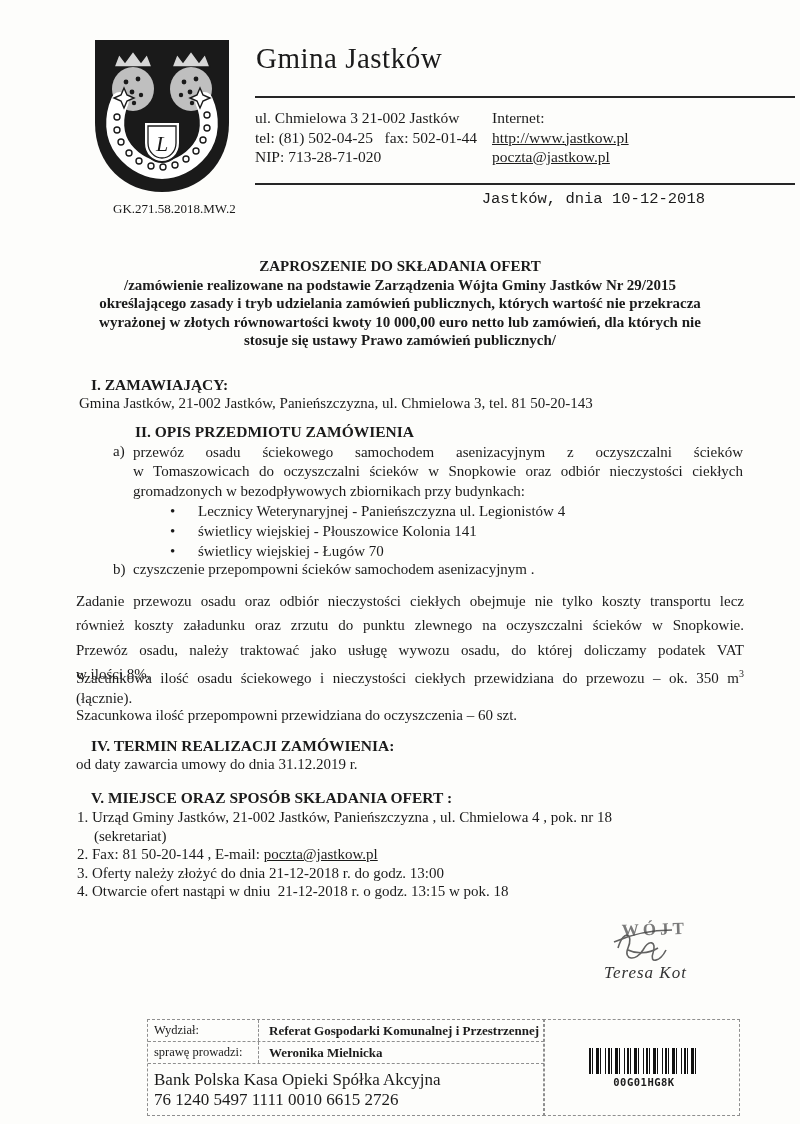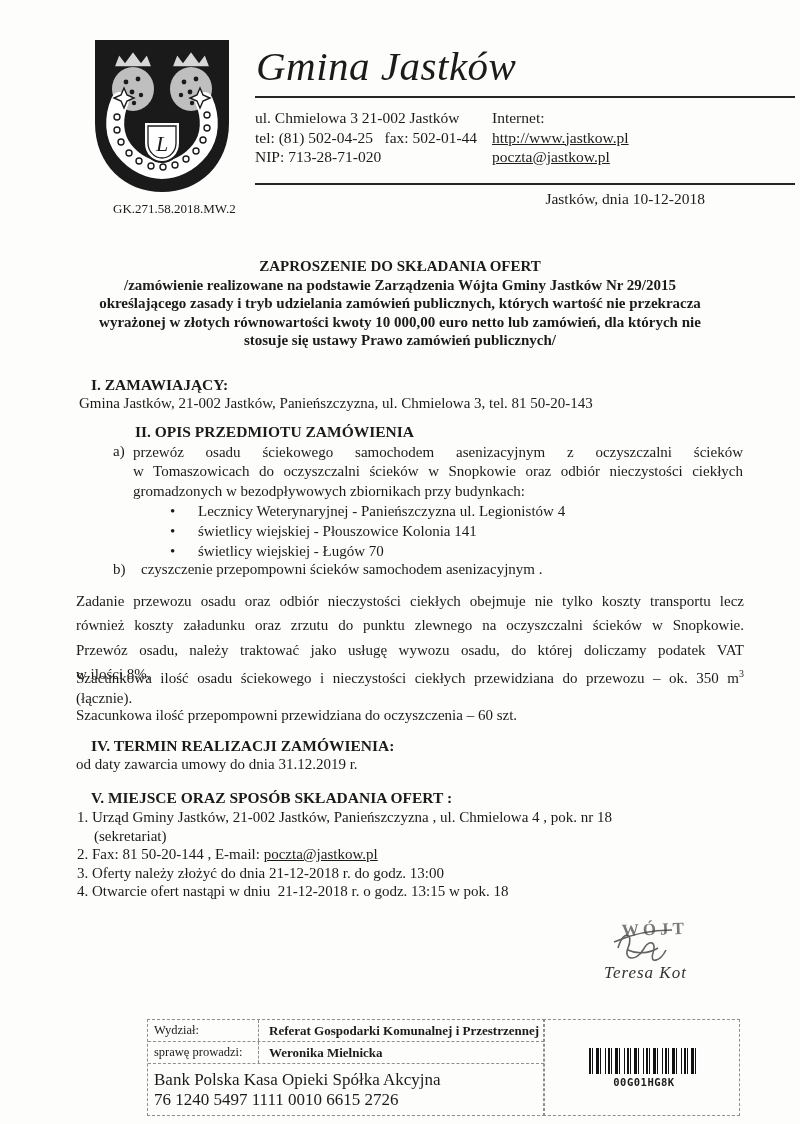--- a/index.html
+++ b/index.html
@@ -4,21 +4,21 @@
 <style>
   html,body{margin:0;padding:0;background:#e8e8e6;}
   .page{
     position:relative;width:800px;height:1124px;margin:0 auto;
     background:#fdfdfb;color:#1b1b1b;
     font-family:"Liberation Serif","DejaVu Serif",serif;
     font-size:15px;overflow:hidden;
   }
   .abs{position:absolute;}
   .rule{height:2px;background:#262626;}
-  .org-name{font-size:41px;letter-spacing:.5px;font-style:italic;}
+  .org-name{font-size:29px;letter-spacing:.5px;}
   .addr-line{font-size:15.5px;line-height:19.5px;white-space:pre-wrap;}
   .doc-link{color:#1b1b1b;text-decoration:underline;cursor:pointer;}
   .date-line{font-size:15.5px;}
   .ref-no{font-size:13px;}
   .title-block{width:680px;text-align:center;font-weight:bold;font-size:15px;line-height:18.6px;}
   .h{font-weight:bold;font-size:15.5px;white-space:nowrap;}
   .body-line{font-size:15px;white-space:pre-wrap;}
   .jline{font-size:15px;}
   .stretch{text-align:justify;text-align-last:justify;}
   .item-label{font-size:15px;}
@@ -109,21 +109,21 @@
   </div>
 
   <div class="abs" style="left:492px;top:108px;">
     <div class="addr-line">Internet:</div>
     <div class="addr-line"><span class="doc-link">http://www.jastkow.pl</span></div>
     <div class="addr-line"><span class="doc-link">poczta@jastkow.pl</span></div>
   </div>
 
   <div class="abs rule" style="left:255px;top:183px;width:540px;"></div>
 
-  <div class="abs date-line" style="left:395px;top:190px;width:310px;text-align:right;">Jastków, dnia 10-12-2018</div>
+  <div class="abs date-line" style="left:395px;top:190px;width:310px;text-align:right;font-family:Liberation Mono, monospace;">Jastków, dnia 10-12-2018</div>
   <div class="abs ref-no" style="left:113px;top:201px;">GK.271.58.2018.MW.2</div>
 
   <div class="abs title-block" style="left:60px;top:257px;">
     <div>ZAPROSZENIE DO SKŁADANIA OFERT</div>
     <div>/zamówienie realizowane na podstawie Zarządzenia Wójta Gminy Jastków Nr 29/2015</div>
     <div>określającego zasady i tryb udzielania zamówień publicznych, których wartość nie przekracza</div>
     <div>wyrażonej w złotych równowartości kwoty 10 000,00 euro netto lub zamówień, dla których nie</div>
     <div>stosuje się ustawy Prawo zamówień publicznych/</div>
   </div>
 
@@ -136,21 +136,21 @@
     <div class="jline stretch">przewóz osadu ściekowego samochodem asenizacyjnym z oczyszczalni ścieków</div>
     <div class="jline stretch">w Tomaszowicach  do oczyszczalni ścieków w Snopkowie oraz odbiór nieczystości ciekłych</div>
     <div class="jline">gromadzonych w bezodpływowych zbiornikach przy budynkach:</div>
   </div>
   <div class="abs" style="left:170px;top:501px;">
     <div class="bullet-row">Lecznicy Weterynaryjnej - Panieńszczyzna ul. Legionistów 4</div>
     <div class="bullet-row">świetlicy wiejskiej - Płouszowice Kolonia 141</div>
     <div class="bullet-row">świetlicy wiejskiej - Ługów 70</div>
   </div>
   <div class="abs item-label" style="left:113px;top:561px;">b)</div>
-  <div class="abs body-line" style="left:133px;top:561px;margin-left:8px;">czyszczenie przepompowni ścieków samochodem asenizacyjnym .</div>
+  <div class="abs body-line" style="left:133px;top:561px;">czyszczenie przepompowni ścieków samochodem asenizacyjnym .</div>
 
   <div class="abs p1" style="left:76px;top:589px;">
     <div class="jline stretch">Zadanie przewozu osadu oraz odbiór nieczystości ciekłych obejmuje nie tylko koszty transportu lecz</div>
     <div class="jline stretch">również koszty załadunku oraz zrzutu  do punktu zlewnego na oczyszczalni ścieków w Snopkowie.</div>
     <div class="jline stretch">Przewóz osadu, należy traktować jako usługę wywozu osadu, do której doliczamy podatek VAT</div>
     <div class="jline">w ilości 8%.</div>
   </div>
   <div class="abs p2" style="left:76px;top:664px;">
     <div class="jline stretch"><span>Szacunkowa ilość osadu ściekowego i nieczystości ciekłych przewidziana do przewozu – ok. 350 m</span><sup>3</sup></div>
     <div class="jline">(łącznie).</div>

